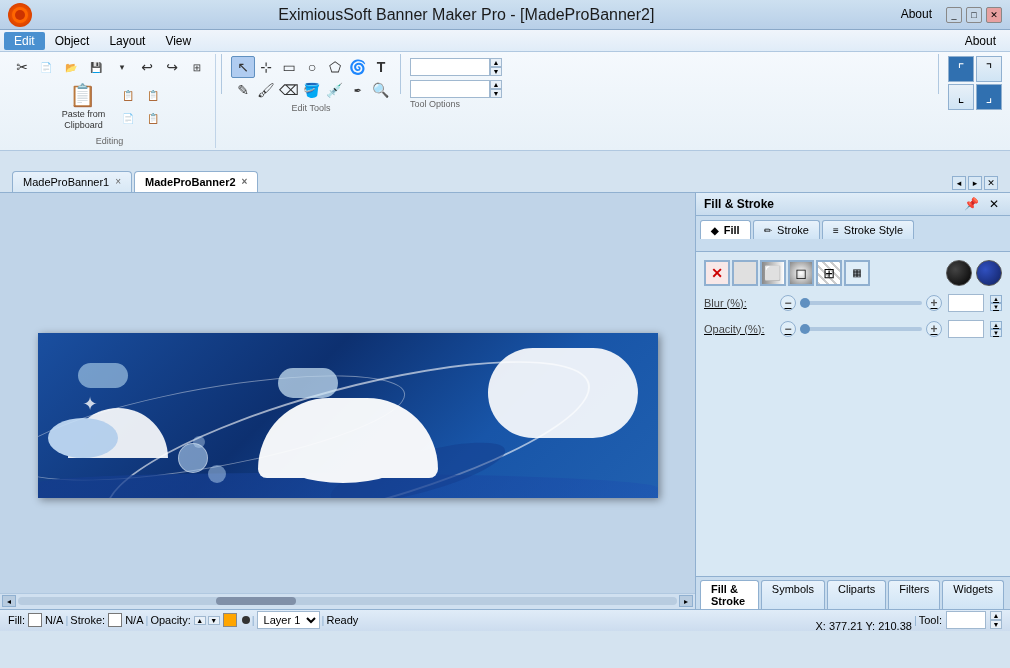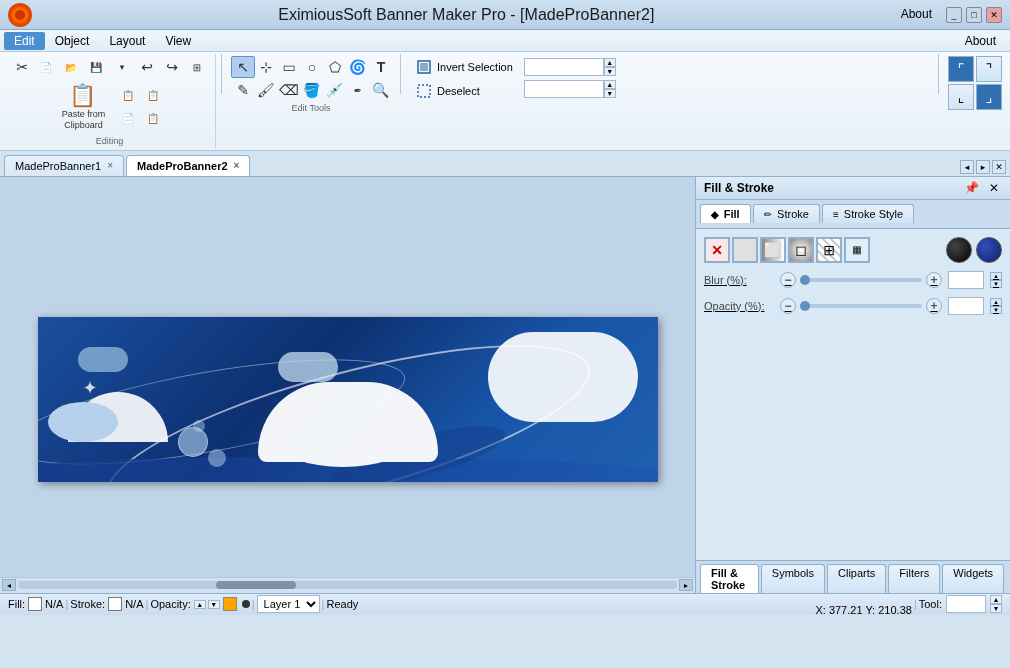--- a/index.html
+++ b/index.html
@@ -188,23 +188,23 @@
       justify-content: center;
       font-size: 14px;
     }
     .corner-btn.active { background: #3070b0; color: white; }
 
     
     #tab-bar {
       background: #d4e3f0;
       display: flex;
       align-items: flex-end;
-      padding: 0 4px;
+      padding: 0 12px;
       border-bottom: 1px solid #90b0d0;
-      height: 26px;
+      height: 42px;
     }
     .tab {
       display: flex;
       align-items: center;
       gap: 4px;
       padding: 4px 10px;
       background: linear-gradient(to bottom, #e8f2fb, #d8e8f5);
       border: 1px solid #90b0d0;
       border-bottom: none;
       cursor: pointer;
@@ -417,21 +417,21 @@
       padding: 4px 8px;
       border-bottom: 1px solid #90b0d0;
       gap: 4px;
     }
     #panel-title { font-weight: bold; font-size: 12px; flex: 1; }
     .panel-header-btn { cursor: pointer; font-size: 12px; padding: 0 3px; }
 
     .panel-tabs {
       display: flex;
       background: #c8dcee;
-      padding: 4px 4px 5px;
+      padding: 4px 4px 12px;
       border-bottom: 1px solid #90b0d0;
     }
     .panel-tab {
       padding: 3px 10px;
       border: 1px solid #90b0d0;
       border-bottom: none;
       background: linear-gradient(to bottom, #e8f2fb, #d0e4f5);
       cursor: pointer;
       font-size: 11px;
       border-radius: 3px 3px 0 0;
@@ -687,57 +687,39 @@
       <div class="tb-btn">🔍</div>
     </div>
     <div class="toolbar-section-label">Edit Tools</div>
   </div>
 
   <div class="vsep"></div>
 
   <div id="tool-options-section">
     <div style="display:flex;align-items:flex-start;gap:6px;">
 
-      <div class="invert-deselect">
-        <div class="inv-btn">
-          <div class="tb-btn" style="width:18px;height:18px;padding:0;">
-            <svg width="14" height="14" viewBox="0 0 14 14">
-              <rect x="1" y="1" width="12" height="12" fill="none" stroke="#2060a0" stroke-width="1.5"></rect>
-              <rect x="3" y="3" width="8" height="8" fill="#2060a0" opacity="0.5"></rect>
-            </svg>
-          </div>
-          <span>Invert Selection</span>
-        </div>
-        <div class="inv-btn">
-          <div class="tb-btn" style="width:18px;height:18px;padding:0;">
-            <svg width="14" height="14" viewBox="0 0 14 14">
-              <rect x="1" y="1" width="12" height="12" fill="none" stroke="#2060a0" stroke-width="1.5" stroke-dasharray="2,2"></rect>
-            </svg>
-          </div>
-          <span>Deselect</span>
-        </div>
-      </div>
 
       <div class="dim-group" style="margin-top:2px;">
         <div class="dim-input-row">
           <input class="dim-input" value="" style="width: 80px;">
           <div class="spin-btns">
             <div class="spin-btn">▲</div>
             <div class="spin-btn">▼</div>
           </div>
         </div>
         <div class="dim-input-row" style="margin-top:2px;">
           <input class="dim-input" value="" style="width: 80px;">
           <div class="spin-btns">
             <div class="spin-btn">▲</div>
             <div class="spin-btn">▼</div>
           </div>
         </div>
       </div>
     </div>
+    <div class="toolbar-section-label" style="margin-top:1px;">Tool Options</div>
   </div>
 
   <div class="vsep"></div>
 
   <div style="display:flex;flex-direction:column;align-items:center;padding:2px 4px;">
     <div class="corner-btns">
       <div class="corner-btn active">⌜</div>
       <div class="corner-btn">⌝</div>
       <div class="corner-btn">⌞</div>
       <div class="corner-btn active">⌟</div>

